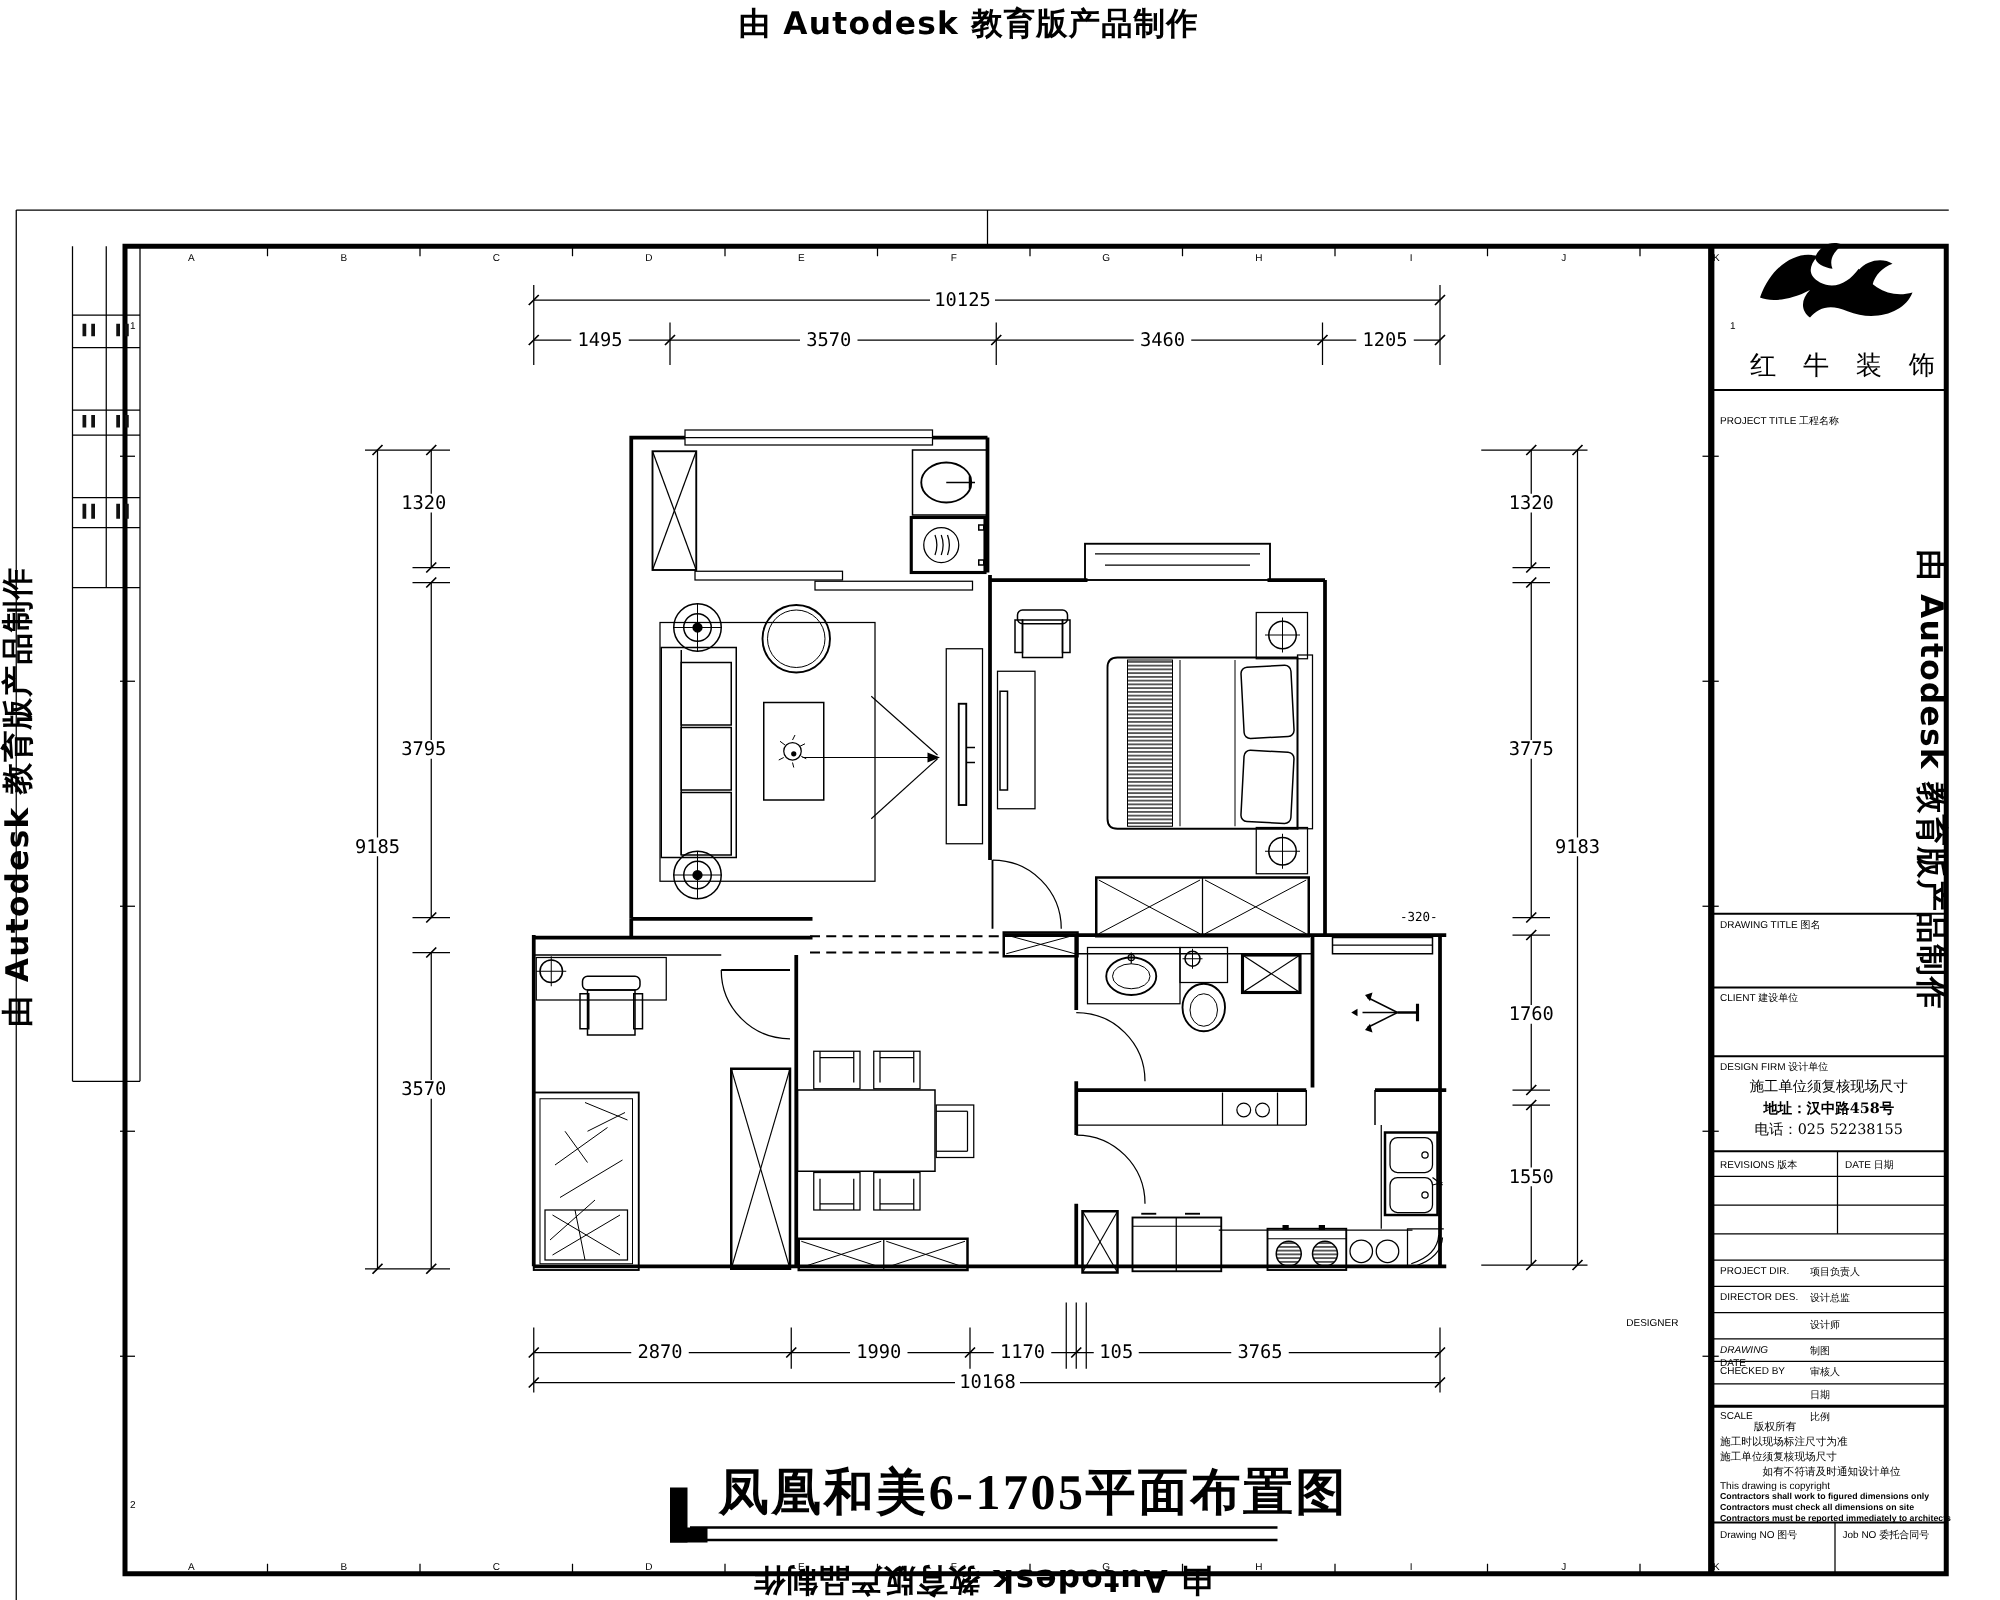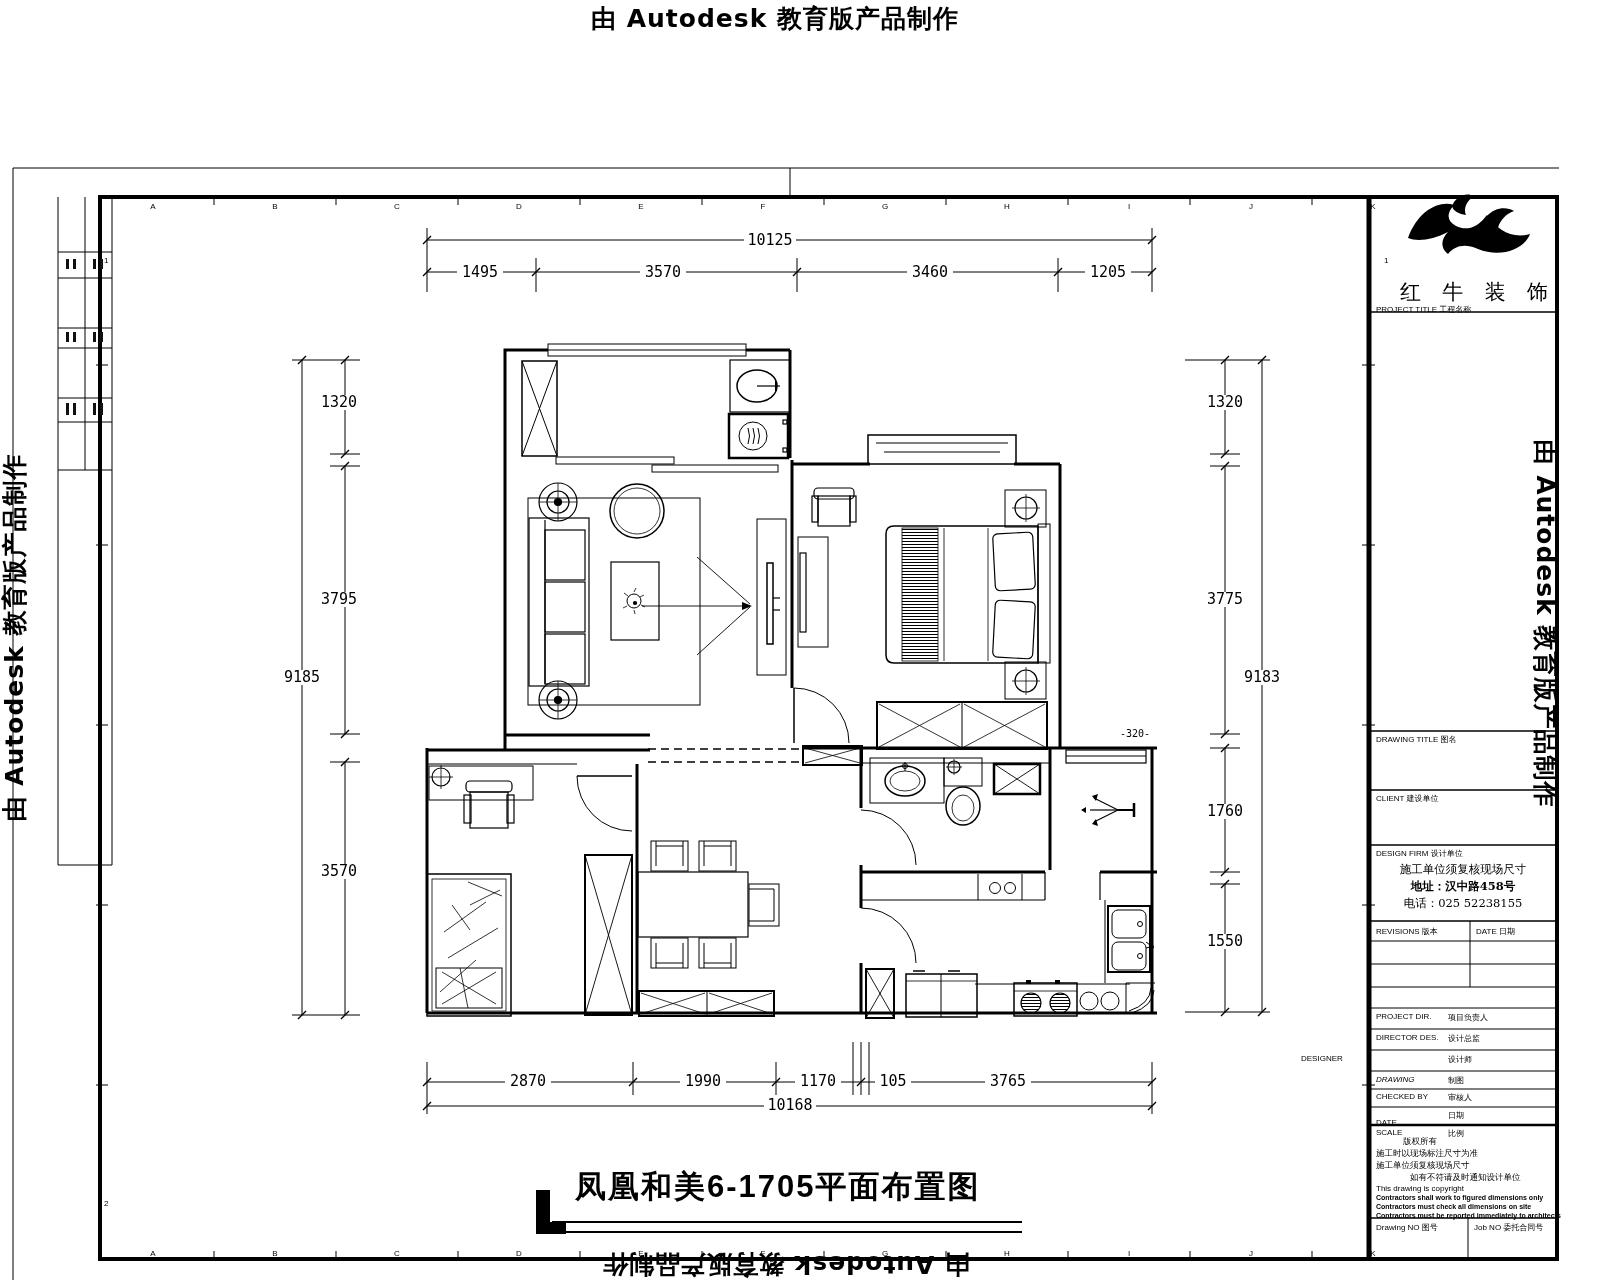--- a/index.html
+++ b/index.html
@@ -2,21 +2,21 @@
 <html><head>
 <meta charset="utf-8">
 <style>
   html,body{margin:0;padding:0;background:#fff;}
   body{width:1600px;height:1280px;position:relative;overflow:hidden;
        font-family:"Liberation Sans",sans-serif;color:#000;}
   .abs{position:absolute;}
   .wm{font-family:"DejaVu Sans",sans-serif;font-weight:bold;font-size:25px;
       letter-spacing:1px;white-space:nowrap;text-align:center;}
   .wm-side{width:360px;}
-  .plan-title{font-family:Liberation Sans, sans-serif;font-weight:bold;font-size:31px;
+  .plan-title{font-family:Liberation Serif, serif;font-weight:bold;font-size:40px;
       letter-spacing:2px;white-space:nowrap;}
   .tb-label{font-family:"Liberation Sans",sans-serif;font-size:8px;white-space:nowrap;}
   .tb-cn{font-size:8px;}
   .tb-note{font-family:"Liberation Sans",sans-serif;font-size:8.5px;white-space:nowrap;}
   .tb-note-bold{font-family:"Liberation Sans",sans-serif;font-size:7px;font-weight:bold;white-space:nowrap;}
   .firm{font-family:"DejaVu Serif",serif;font-size:11.5px;white-space:nowrap;text-align:center;width:180px;}
   .brand{font-family:"DejaVu Serif",serif;font-size:21px;display:flex;justify-content:space-between;}
   svg{position:absolute;left:0;top:0;}
   svg text{font-family:"DejaVu Sans Mono",monospace;}
   .dimtxt{font-size:15px;}
@@ -604,41 +604,41 @@
 <div class="abs" style="left:552px;top:1221px;width:470px;height:1.5px;background:#000;"></div>
 <div class="abs" style="left:552px;top:1231px;width:470px;height:1.5px;background:#000;"></div>
 <div class="abs plan-title" style="left:575px;top:1166px;">凤凰和美6-1705平面布置图</div>
 
 <div class="abs brand" style="left:1400px;top:278px;width:148px;">
   <span>红</span>
     <span>牛</span>
     <span>装</span>
     <span>饰</span>
 </div>
-<div class="abs tb-label" style="left:1376px;top:304px;">PROJECT TITLE  工程名称</div>
+<div class="abs tb-label" style="left:1376px;top:331px;">PROJECT TITLE  工程名称</div>
 <div class="abs tb-label" style="left:1376px;top:734px;">DRAWING TITLE  图名</div>
 <div class="abs tb-label" style="left:1376px;top:793px;">CLIENT  建设单位</div>
 <div class="abs tb-label" style="left:1376px;top:848px;">DESIGN FIRM  设计单位</div>
 <div class="abs firm" style="left:1373px;top:862px;">施工单位须复核现场尺寸</div>
 <div class="abs firm" style="left:1373px;top:879px;font-weight:bold;">地址：汉中路458号</div>
 <div class="abs firm" style="left:1373px;top:896px;">电话：025 52238155</div>
 <div class="abs tb-label" style="left:1376px;top:926px;">REVISIONS  版本</div>
 <div class="abs tb-label" style="left:1476px;top:926px;">DATE  日期</div>
 
 <div class="abs tb-label" style="left:1376px;top:1012px;">PROJECT DIR.</div>
 <div class="abs tb-label tb-cn" style="left:1448px;top:1012px;">项目负责人</div>
 <div class="abs tb-label" style="left:1376px;top:1033px;">DIRECTOR DES.</div>
 <div class="abs tb-label tb-cn" style="left:1448px;top:1033px;">设计总监</div>
 <div class="abs tb-label" style="left:1301px;top:1054px;text-align:right;">DESIGNER</div>
 <div class="abs tb-label tb-cn" style="left:1448px;top:1054px;">设计师</div>
 <div class="abs tb-label" style="left:1376px;top:1075px;font-style:italic;">DRAWING</div>
 <div class="abs tb-label tb-cn" style="left:1448px;top:1075px;">制图</div>
 <div class="abs tb-label" style="left:1376px;top:1092px;">CHECKED BY</div>
 <div class="abs tb-label tb-cn" style="left:1448px;top:1092px;">审核人</div>
-<div class="abs tb-label" style="left:1376px;top:1118px;">DATE</div>
+<div class="abs tb-label" style="left:1376px;top:1086px;">DATE</div>
 <div class="abs tb-label tb-cn" style="left:1448px;top:1110px;">日期</div>
 <div class="abs tb-label" style="left:1376px;top:1128px;">SCALE</div>
 <div class="abs tb-label tb-cn" style="left:1448px;top:1128px;">比例</div>
 
 <div class="abs tb-note" style="left:1376px;top:1136px;padding-left:27px;">版权所有</div>
 <div class="abs tb-note" style="left:1376px;top:1148px;">施工时以现场标注尺寸为准</div>
 <div class="abs tb-note" style="left:1376px;top:1160px;">施工单位须复核现场尺寸</div>
 <div class="abs tb-note" style="left:1376px;top:1172px;margin-left:34px;">如有不符请及时通知设计单位</div>
 <div class="abs tb-note" style="left:1376px;top:1184px;font-size:8px;">This drawing is copyright</div>
 <div class="abs tb-note-bold" style="left:1376px;top:1194px;">Contractors shall work to figured dimensions only</div>

